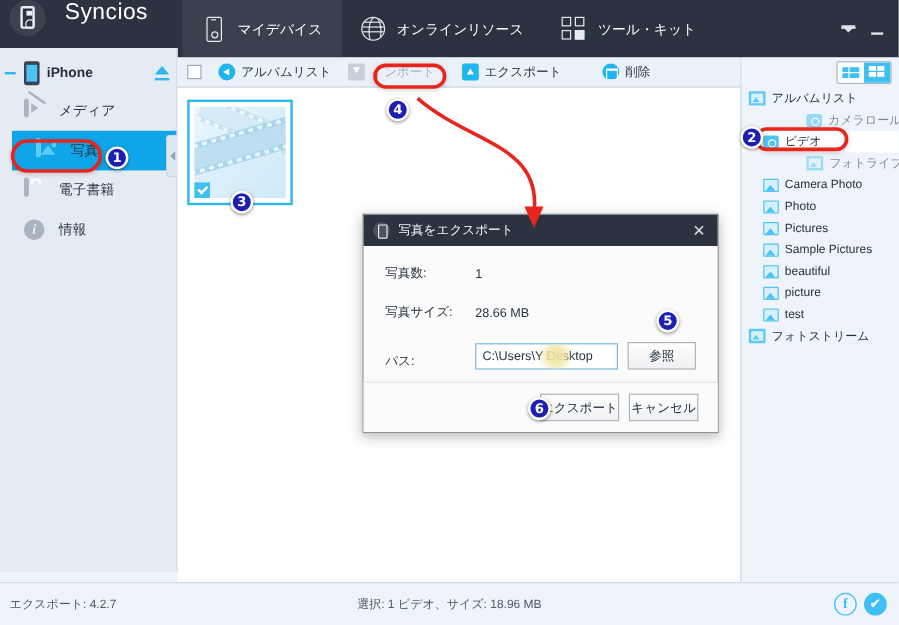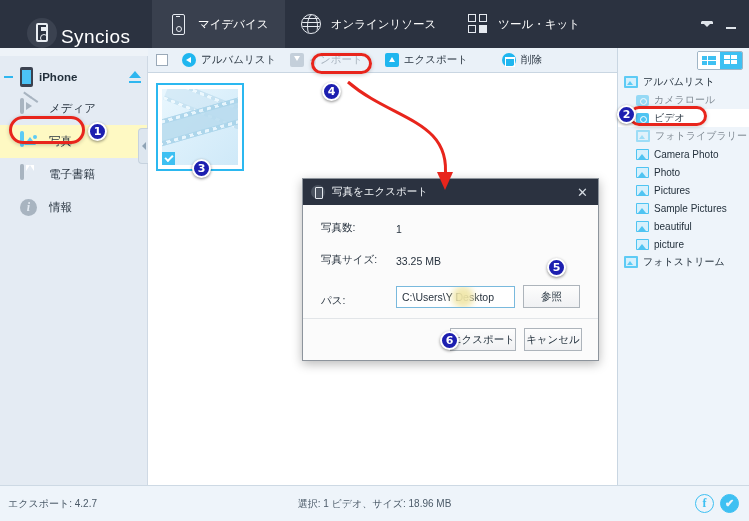--- a/index.html
+++ b/index.html
@@ -12,22 +12,22 @@
     -webkit-font-smoothing: antialiased;
   }
 
   
   .topbar {
     position: absolute; top: 0; left: 0; width: 749px; height: 48px;
     background: #2b3240;
     display: flex; align-items: stretch;
   }
   .brand {
-    width: 152px; display: flex; align-items: flex-end; gap: 4px;
-    padding-left: 27px;
+    width: 152px; display: flex; align-items: flex-start; gap: 16px;
+    padding-left: 8px;
   }
   .brand-logo {
     width: 30px; height: 30px; position: relative; flex: none;
   }
   .brand-logo .ring {
     position: absolute; inset: 0; border-radius: 50%;
     background: #3b4250;
   }
   .brand-logo .dev {
     position: absolute; left: 9px; top: 5px; width: 12px; height: 19px;
@@ -97,21 +97,21 @@
   }
   .wbtn .chev {
     width:0;height:0;border-left:6px solid transparent;border-right:6px solid transparent;
     border-top:6px solid #dfe4ea; position:relative;
   }
   .wbtn .chev::before{content:"";position:absolute;left:-6px;top:-5px;width:12px;height:1.6px;background:#dfe4ea;}
   .wbtn .mini { width:10px;height:1.6px;background:#dfe4ea;margin-top:8px;}
 
   
   .sidebar {
-    position:absolute; left:0; top:56px; width:148px; height: 437px;
+    position:absolute; left:0; top:40px; width:148px; height: 437px;
     background:#e4ebf3; border-right:1px solid #cfd9e4;
   }
   .device-row {
     display:flex; align-items:center; gap:6px; height:30px; padding:0 6px 0 4px;
     margin-top:6px; position: relative;
   }
   .minus { width:9px;height:2px;background:#2eb6ef;flex:none;margin-right:1px;}
   .dev-ico {
     width:13px;height:20px;background:#3b4250;border-radius:2px;position:relative;flex:none;
   }
@@ -123,21 +123,22 @@
   .eject::before{
     content:"";position:absolute;left:0;top:0;border-left:6px solid transparent;border-right:6px solid transparent;border-bottom:7px solid #2eb6ef;
   }
   .eject::after{content:"";position:absolute;left:0;bottom:0;width:12px;height:2px;background:#2eb6ef;}
 
   .side-item {
     display:flex; align-items:center; gap:9px; height:33px; padding-left:20px;
     font-size:11.5px; color:#2a3642; position:relative; cursor:default;
   }
   .side-item.active {
-    background:#fef9c3;
+    background:#0ea5e9;
+    margin-left:10px;
   }
   .si-ico{width:20px;height:18px;flex:none;position:relative;}
 
   .ic-media{width:20px;height:16px;border:2px solid #a8b4c0;border-radius:2px;position:relative;}
   .ic-media::before{content:"";position:absolute;left:4px;top:2.5px;border-left:6px solid #a8b4c0;border-top:4px solid transparent;border-bottom:4px solid transparent;}
   .ic-media::after{content:"";position:absolute;left:1px;top:-6px;width:9px;height:2px;background:#a8b4c0;transform:rotate(35deg);box-shadow:8px 0 0 #a8b4c0;}
 
   .ic-photo{width:20px;height:16px;border:2px solid #5ecbf5;border-radius:2px;background:#d9f2fd;position:relative;overflow:hidden;}
   .ic-photo::before{content:"";position:absolute;left:2px;bottom:0;border-left:6px solid transparent;border-right:6px solid transparent;border-bottom:8px solid #5ecbf5;}
   .ic-photo::after{content:"";position:absolute;left:11px;top:2px;width:4px;height:4px;border-radius:50%;background:#5ecbf5;}
@@ -260,21 +261,21 @@
   .alb-item.selected{background:#fff;}
   .a-ico{width:14px;height:12px;flex:none;position:relative;}
   .a-folder{background:#5ecbf5;border-radius:1px;position:relative;}
   .a-folder::after{content:"";position:absolute;left:2px;top:2px;width:10px;height:8px;background:#d7f0fc;}
   .a-folder::before{content:"";position:absolute;left:3px;top:5px;border-left:3px solid transparent;border-right:3px solid transparent;border-bottom:4px solid #5ecbf5;z-index:2;}
   .a-cam{width:13px;height:11px;background:#4fc4f2;border-radius:2px;position:relative;}
   .a-cam::after{content:"";position:absolute;left:4px;top:3px;width:5px;height:5px;border-radius:50%;border:1.4px solid #fff;}
   .a-pic{width:13px;height:11px;background:#4fc4f2;border-radius:1px;position:relative;overflow:hidden;}
   .a-pic::before{content:"";position:absolute;left:1px;top:1px;width:11px;height:9px;background:#d7f0fc;}
   .a-pic::after{content:"";position:absolute;left:2px;bottom:1px;border-left:4px solid transparent;border-right:4px solid transparent;border-bottom:5px solid #4fc4f2;}
-  .a-dim{opacity:.55;}
+  .a-dim{opacity:.55;margin-left:36px;}
 
   
   .statusbar{
     position:absolute;left:0;bottom:0;width:749px;height:36px;background:#eef4fa;
     border-top:1px solid #cdd9e4; display:flex;align-items:center;
   }
   .sb-ver{font-size:10px;color:#4b5a68;padding-left:8px;}
   .sb-sel{font-size:10px;color:#4b5a68;position:absolute;left:50%;transform:translateX(-50%);}
   .sb-social{margin-left:auto;display:flex;gap:6px;padding-right:10px;}
   .soc{width:19px;height:19px;border-radius:50%;border:1.6px solid #3ec0f2;display:flex;align-items:center;justify-content:center;color:#3ec0f2;font-size:12px;font-weight:bold;font-family:"Liberation Serif",serif;}
@@ -496,20 +497,24 @@
     <span>Sample Pictures</span>
   </div>
   <div class="alb-item indent">
     <span class="a-ico a-pic"></span>
     <span>beautiful</span>
   </div>
   <div class="alb-item indent">
     <span class="a-ico a-pic"></span>
     <span>picture</span>
   </div>
+  <div class="alb-item indent">
+    <span class="a-ico a-pic"></span>
+    <span>test</span>
+  </div>
   <div class="alb-item">
     <span class="a-ico a-folder"></span>
     <span>フォトストリーム</span>
   </div>
 </div>
 
 <div class="statusbar">
   <div class="sb-ver">エクスポート: 4.2.7</div>
   <div class="sb-sel">選択: 1 ビデオ、サイズ: 18.96 MB</div>
   <div class="sb-social">
@@ -524,21 +529,21 @@
     <span class="dlg-name">写真をエクスポート</span>
     <span class="dlg-close">✕</span>
   </div>
   <div class="dlg-body">
     <div class="frow">
       <span class="flabel">写真数:</span>
       <span class="fvalue">1</span>
     </div>
     <div class="frow">
       <span class="flabel">写真サイズ:</span>
-      <span class="fvalue">33.25 MB</span>
+      <span class="fvalue">28.66 MB</span>
     </div>
     <div class="frow" style="margin-bottom:0;">
       <span class="flabel">パス:</span>
       <span class="pathbox">
         <span>C:\Users\Y      Desktop</span>
         <span class="blurdot"></span>
       </span>
       <span class="btn browse">参照</span>
     </div>
   </div>

